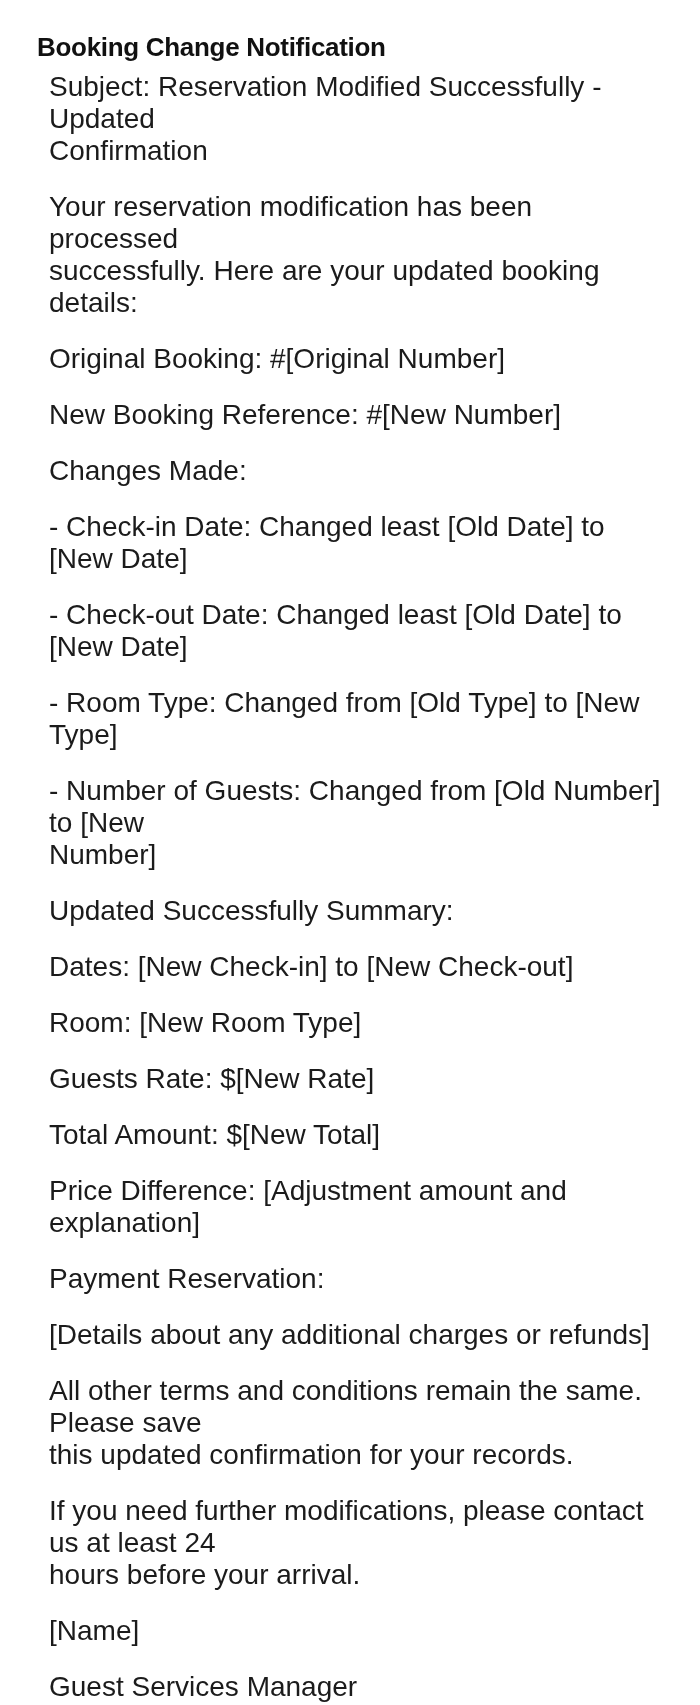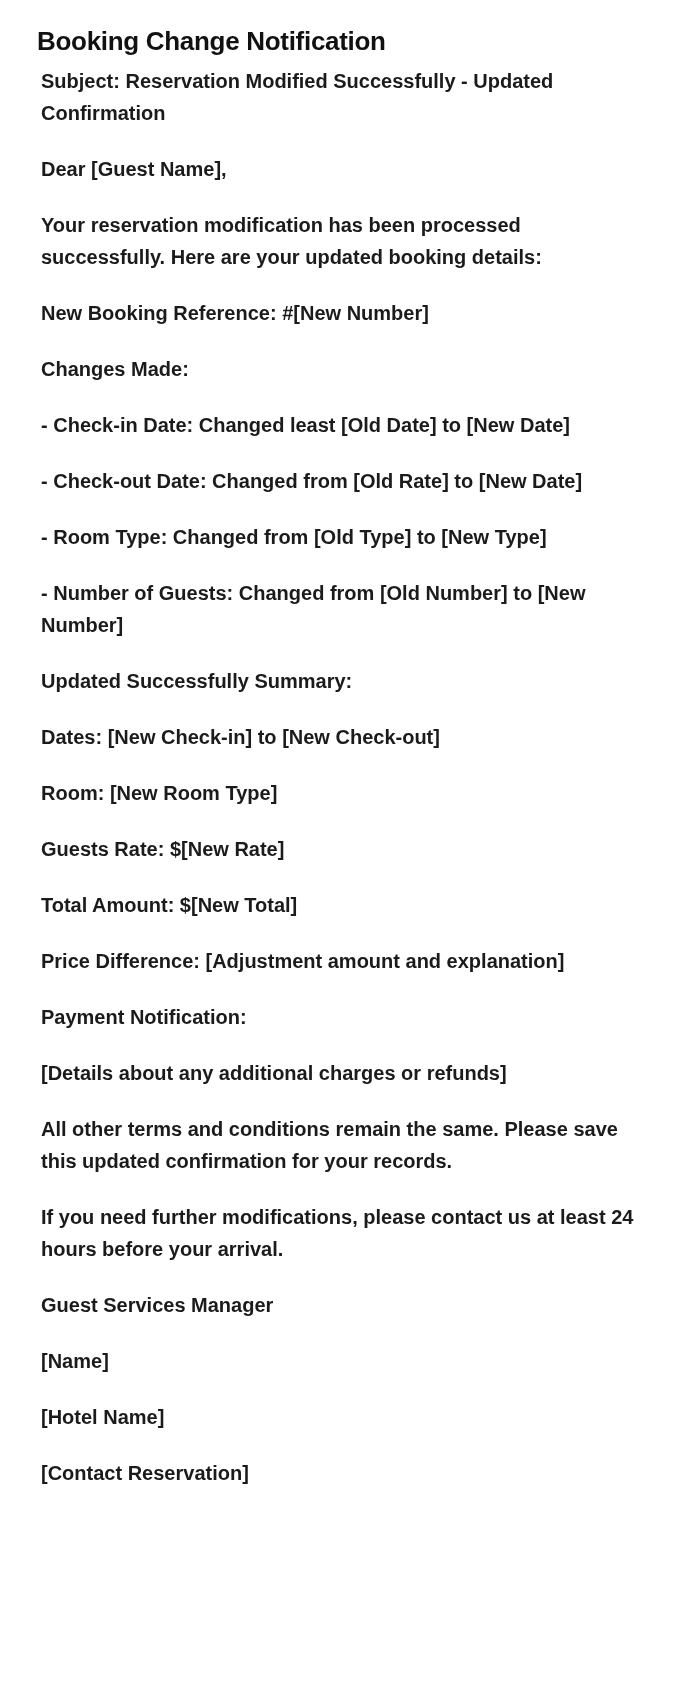--- a/index.html
+++ b/index.html
@@ -10,71 +10,71 @@
     width: 700px;
     height: 1705px;
     background: #ffffff;
     overflow: hidden;
     box-sizing: border-box;
   }
   main.doc {
     box-sizing: border-box;
     width: 700px;
     height: 1705px;
-    padding: 23px 20px 0 37px;
+    padding: 29px 20px 0 37px;
     font-family: "Liberation Sans", "DejaVu Sans", sans-serif;
     color: #1b1b1b;
     background: #ffffff;
   }
   h1.doc-title {
     margin: 0;
     font-size: 26px;
     line-height: 36px;
     font-weight: 700;
     letter-spacing: -0.3px;
     color: #111111;
   }
   p.para {
-    margin: 24px 4px;
-    font-size: 20px;
+    margin: 24px 12px;
+    font-size: 28px;
     line-height: 32px;
-    font-weight: 700;
+    font-weight: 400;
     white-space: pre-line; 
   }
   h1.doc-title + p.para {
     margin-top: 6px;
   }
 </style>
 </head>
 <body>
 
 <main class="doc">
   <h1 class="doc-title">Booking Change Notification</h1>
 
   <p class="para">Subject: Reservation Modified Successfully - Updated
 Confirmation</p>
-  <p class="para">Dear [Guest Name],</p>
   <p class="para">Your reservation modification has been processed
 successfully. Here are your updated booking details:</p>
+  <p class="para">Original Booking: #[Original Number]</p>
   <p class="para">New Booking Reference: #[New Number]</p>
   <p class="para">Changes Made:</p>
   <p class="para">- Check-in Date: Changed least [Old Date] to [New Date]</p>
-  <p class="para">- Check-out Date: Changed from [Old Rate] to [New Date]</p>
+  <p class="para">- Check-out Date: Changed least [Old Date] to [New Date]</p>
   <p class="para">- Room Type: Changed from [Old Type] to [New Type]</p>
   <p class="para">- Number of Guests: Changed from [Old Number] to [New
 Number]</p>
   <p class="para">Updated Successfully Summary:</p>
   <p class="para">Dates: [New Check-in] to [New Check-out]</p>
   <p class="para">Room: [New Room Type]</p>
   <p class="para">Guests Rate: $[New Rate]</p>
   <p class="para">Total Amount: $[New Total]</p>
   <p class="para">Price Difference: [Adjustment amount and explanation]</p>
-  <p class="para">Payment Notification:</p>
+  <p class="para">Payment Reservation:</p>
   <p class="para">[Details about any additional charges or refunds]</p>
   <p class="para">All other terms and conditions remain the same. Please save
 this updated confirmation for your records.</p>
   <p class="para">If you need further modifications, please contact us at least 24
 hours before your arrival.</p>
+  <p class="para">[Name]</p>
   <p class="para">Guest Services Manager</p>
-  <p class="para">[Name]</p>
   <p class="para">[Hotel Name]</p>
   <p class="para">[Contact Reservation]</p>
 </main>
 
 </body></html>

